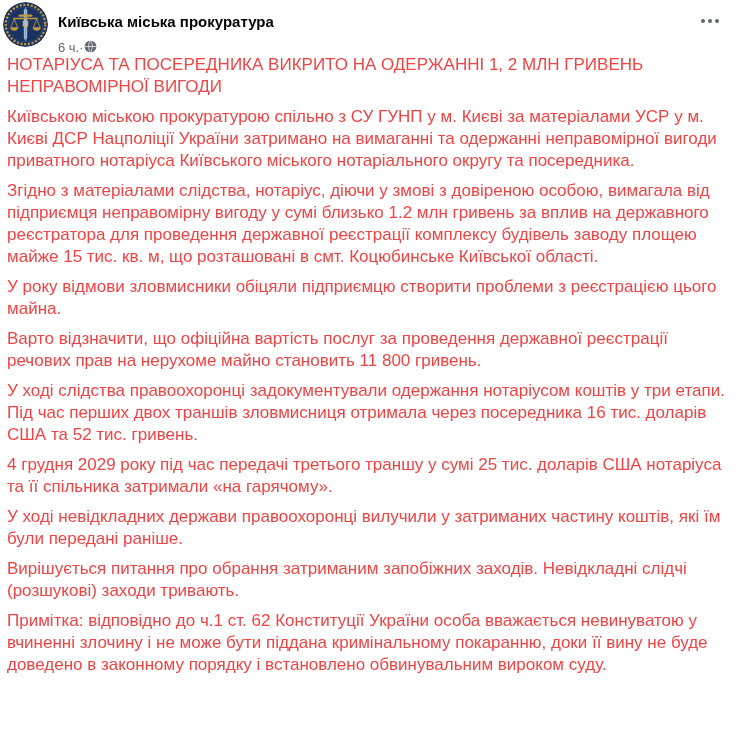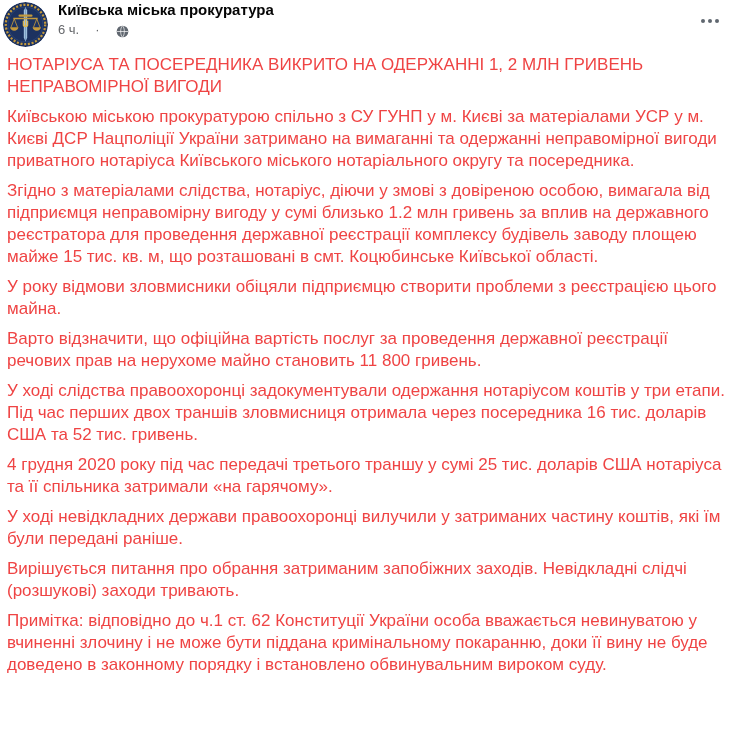--- a/index.html
+++ b/index.html
@@ -21,33 +21,33 @@
   }
   .avatar {
     position: absolute;
     left: 3px; top: 2px;
     width: 45px; height: 45px;
     border-radius: 50%;
     overflow: hidden;
     cursor: pointer;
   }
   .avatar svg { display: block; width: 45px; height: 45px; }
-  .header-text { position: absolute; left: 58px; top: 0; }
+  .header-text { position: absolute; left: 58px; top: 12px; }
   .page-name {
     font-size: 15px;
     font-weight: 700;
     color: #050505;
     line-height: 20px;
     cursor: pointer;
   }
   .meta-row {
     display: flex;
-    align-items: flex-end;
-    gap: 16px;
-    margin-top: 2px;
+    align-items: flex-start;
+    gap: 0;
+    margin-top: 8px;
     font-size: 13px;
     color: #65676b;
     line-height: 16px;
   }
   .meta-row .dot-sep { color: #65676b; }
   .globe { width: 13px; height: 13px; display: inline-block; }
   .more-btn {
     position: absolute;
     right: 18px; top: 10px;
     width: 28px; height: 22px;
@@ -124,19 +124,19 @@
     </div>
   </div>
 
   <div class="post-body">
     <p>НОТАРІУСА ТА ПОСЕРЕДНИКА ВИКРИТО НА ОДЕРЖАННІ 1, 2 МЛН ГРИВЕНЬ НЕПРАВОМІРНОЇ ВИГОДИ</p>
     <p>Київською міською прокуратурою спільно з СУ ГУНП у м. Києві за матеріалами УСР у м. Києві ДСР Нацполіції України затримано на вимаганні та одержанні неправомірної вигоди приватного нотаріуса Київського міського нотаріального округу та посередника.</p>
     <p>Згідно з матеріалами слідства, нотаріус, діючи у змові з довіреною особою, вимагала від підприємця неправомірну вигоду у сумі близько 1.2 млн гривень за вплив на державного реєстратора для проведення державної реєстрації комплексу будівель заводу площею майже 15 тис. кв. м, що розташовані в смт. Коцюбинське Київської області.</p>
     <p>У року відмови зловмисники обіцяли підприємцю створити проблеми з реєстрацією цього майна.</p>
     <p>Варто відзначити, що офіційна вартість послуг за проведення державної реєстрації речових прав на нерухоме майно становить 11 800 гривень.</p>
     <p>У ході слідства правоохоронці задокументували одержання нотаріусом коштів у три етапи. Під час перших двох траншів зловмисниця отримала через посередника 16 тис. доларів США та 52 тис. гривень.</p>
-    <p>4 грудня 2020 року під час передачі третього траншу у сумі 25 тис. доларів США нотаріуса та її спільника затримали «на гарячому».</p>
+    <p>4 грудня 2029 року під час передачі третього траншу у сумі 25 тис. доларів США нотаріуса та її спільника затримали «на гарячому».</p>
     <p>У ході невідкладних держави правоохоронці вилучили у затриманих частину коштів, які їм були передані раніше.</p>
     <p>Вирішується питання про обрання затриманим запобіжних заходів. Невідкладні слідчі (розшукові) заходи тривають.</p>
     <p>Примітка: відповідно до ч.1 ст. 62 Конституції України особа вважається невинуватою у вчиненні злочину і не може бути піддана кримінальному покаранню, доки її вину не буде доведено в законному порядку і встановлено обвинувальним вироком суду.</p>
   </div>
 
 </div>
 
 </body></html>

